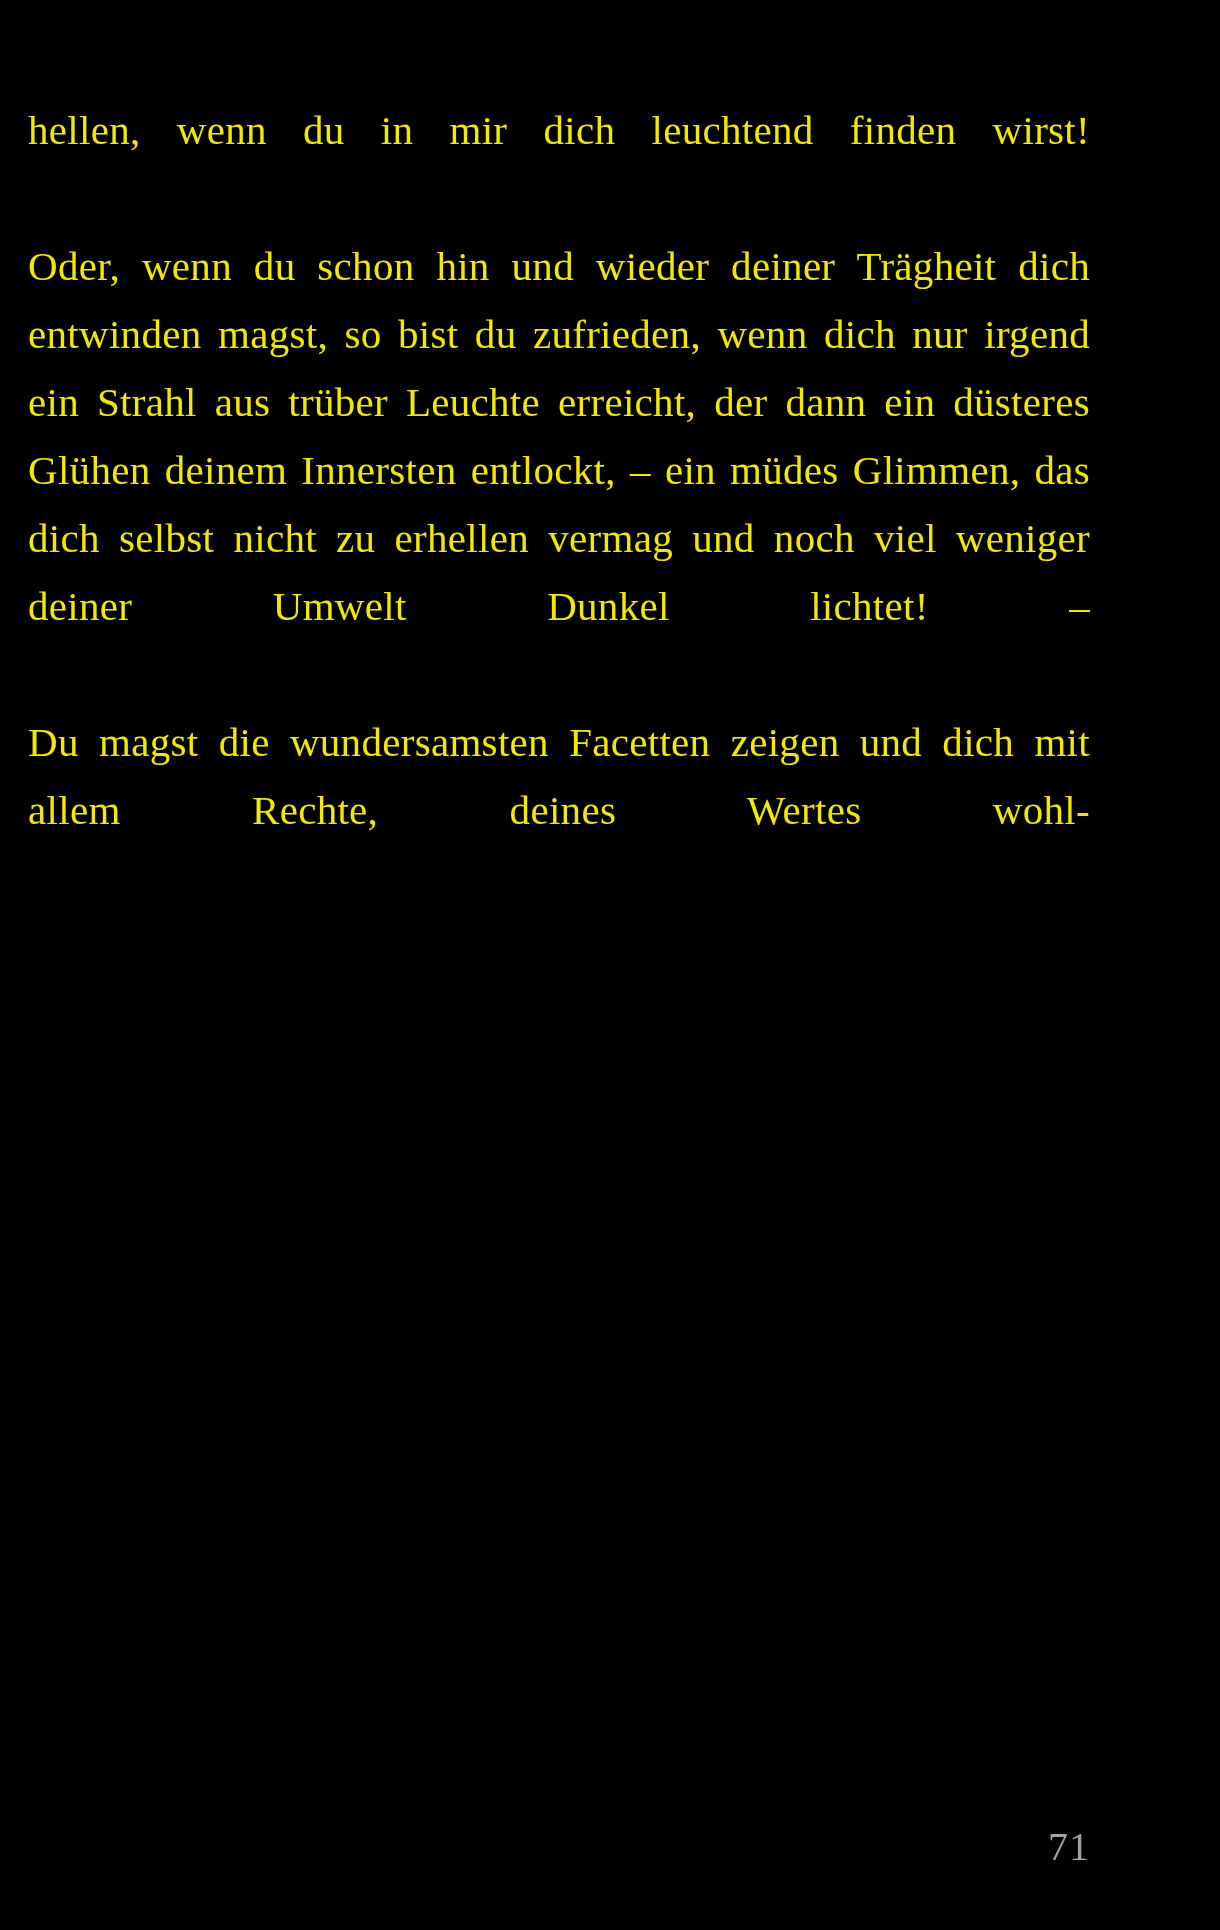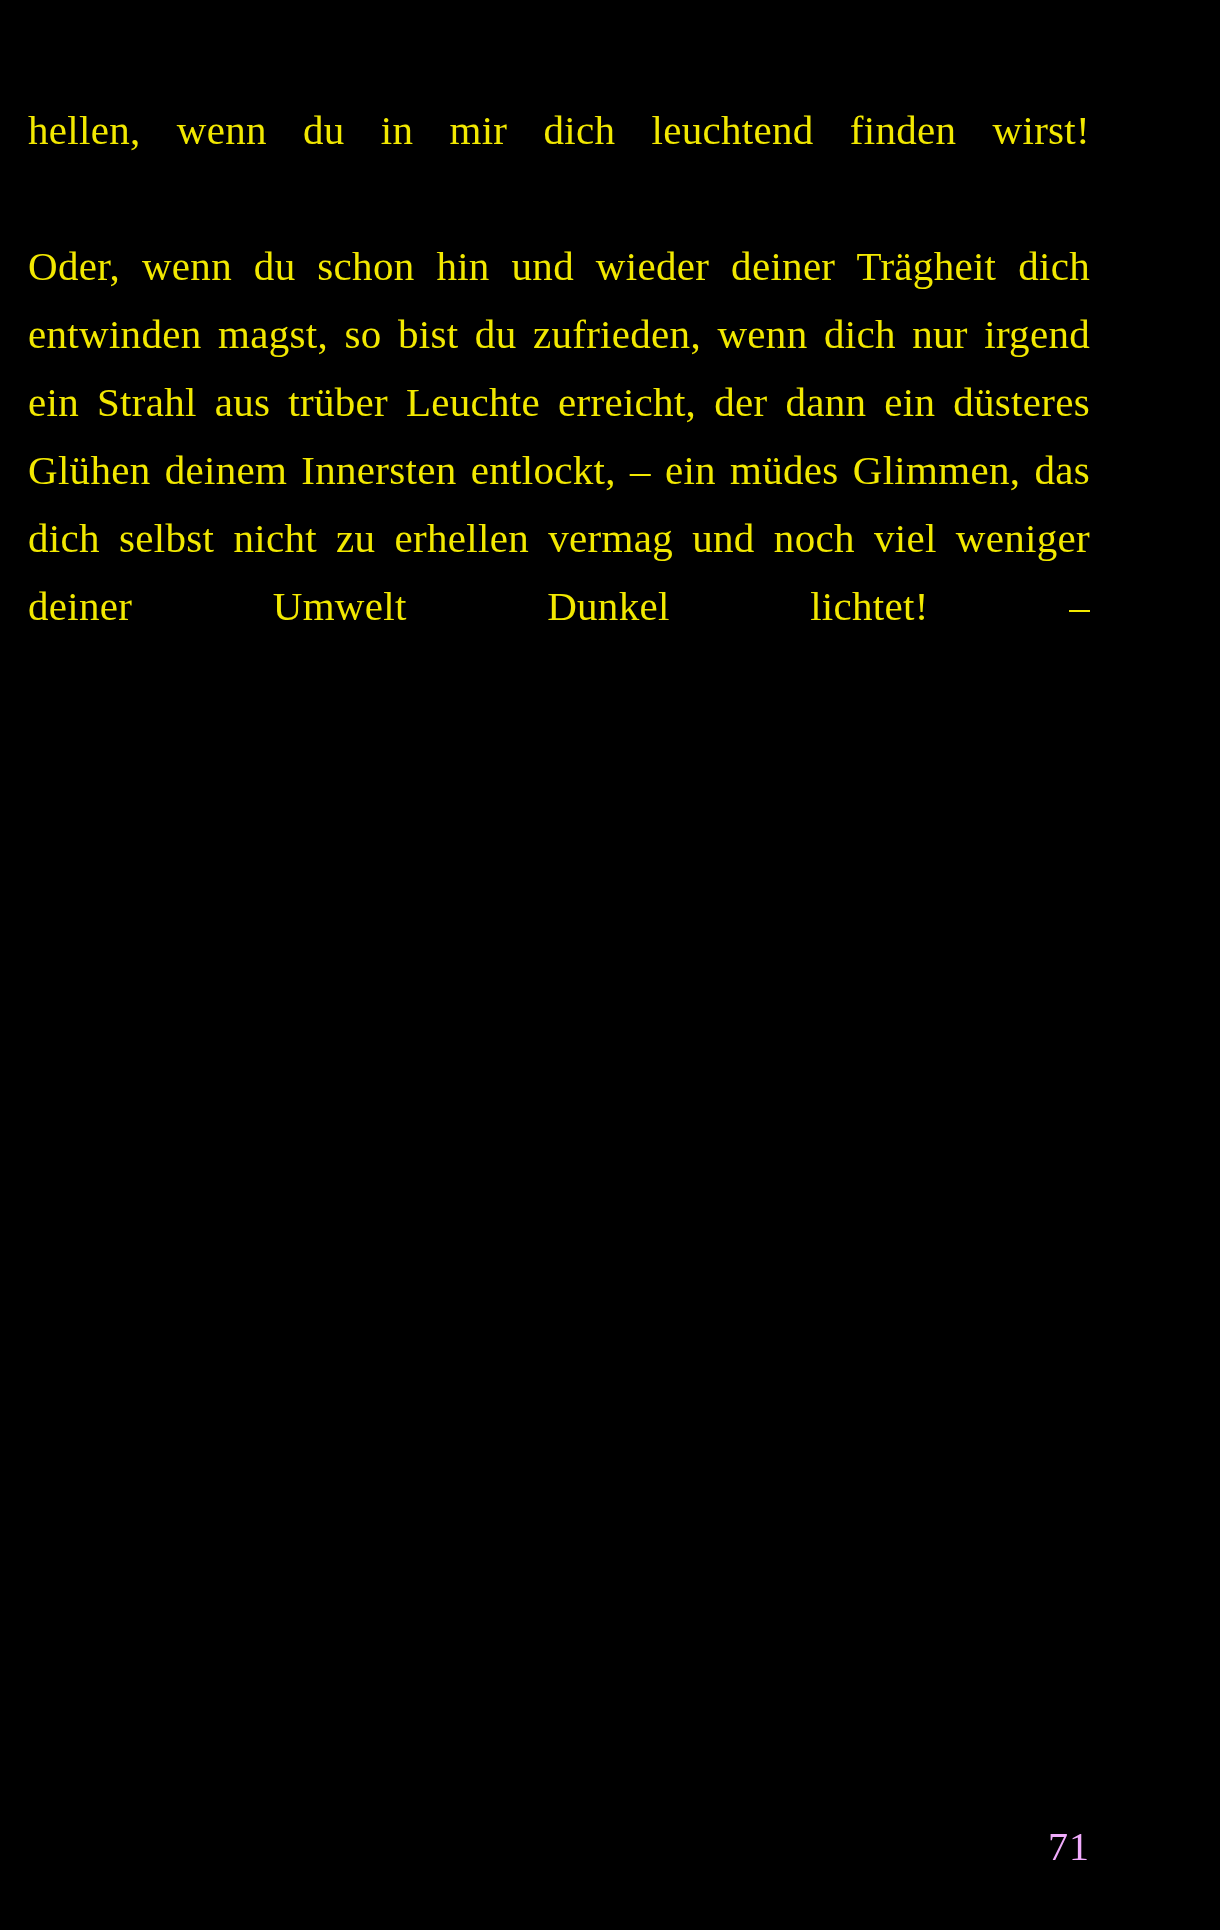--- a/index.html
+++ b/index.html
@@ -40,29 +40,30 @@
   .para::after {
     content: "";
     display: inline-block;
     width: 100%;
   }
   .page-number {
     position: absolute;
     right: 130px;
     bottom: 60px;
     font-size: 40px;
-    color: #f0abfc;
+    color: #a3a3a3;
     letter-spacing: 1px;
   }
 </style>
 </head>
 <body>
 
 <div class="page">
 
   <div class="text-block">
     <p class="para first">hellen, wenn du in mir dich leuchtend finden wirst!</p>
     <p class="para">Oder, wenn du schon hin und wieder deiner Trägheit dich entwinden magst, so bist du zufrieden, wenn dich nur irgend ein Strahl aus trüber Leuchte erreicht, der dann ein düsteres Glühen deinem Innersten entlockt, – ein müdes Glimmen, das dich selbst nicht zu erhellen vermag und noch viel weniger deiner Umwelt Dunkel lichtet! –</p>
+    <p class="para">Du magst die wundersamsten Facetten zeigen und dich mit allem Rechte, deines Wertes wohl-</p>
   </div>
 
   <div class="page-number">71</div>
 
 </div>
 
 </body></html>

